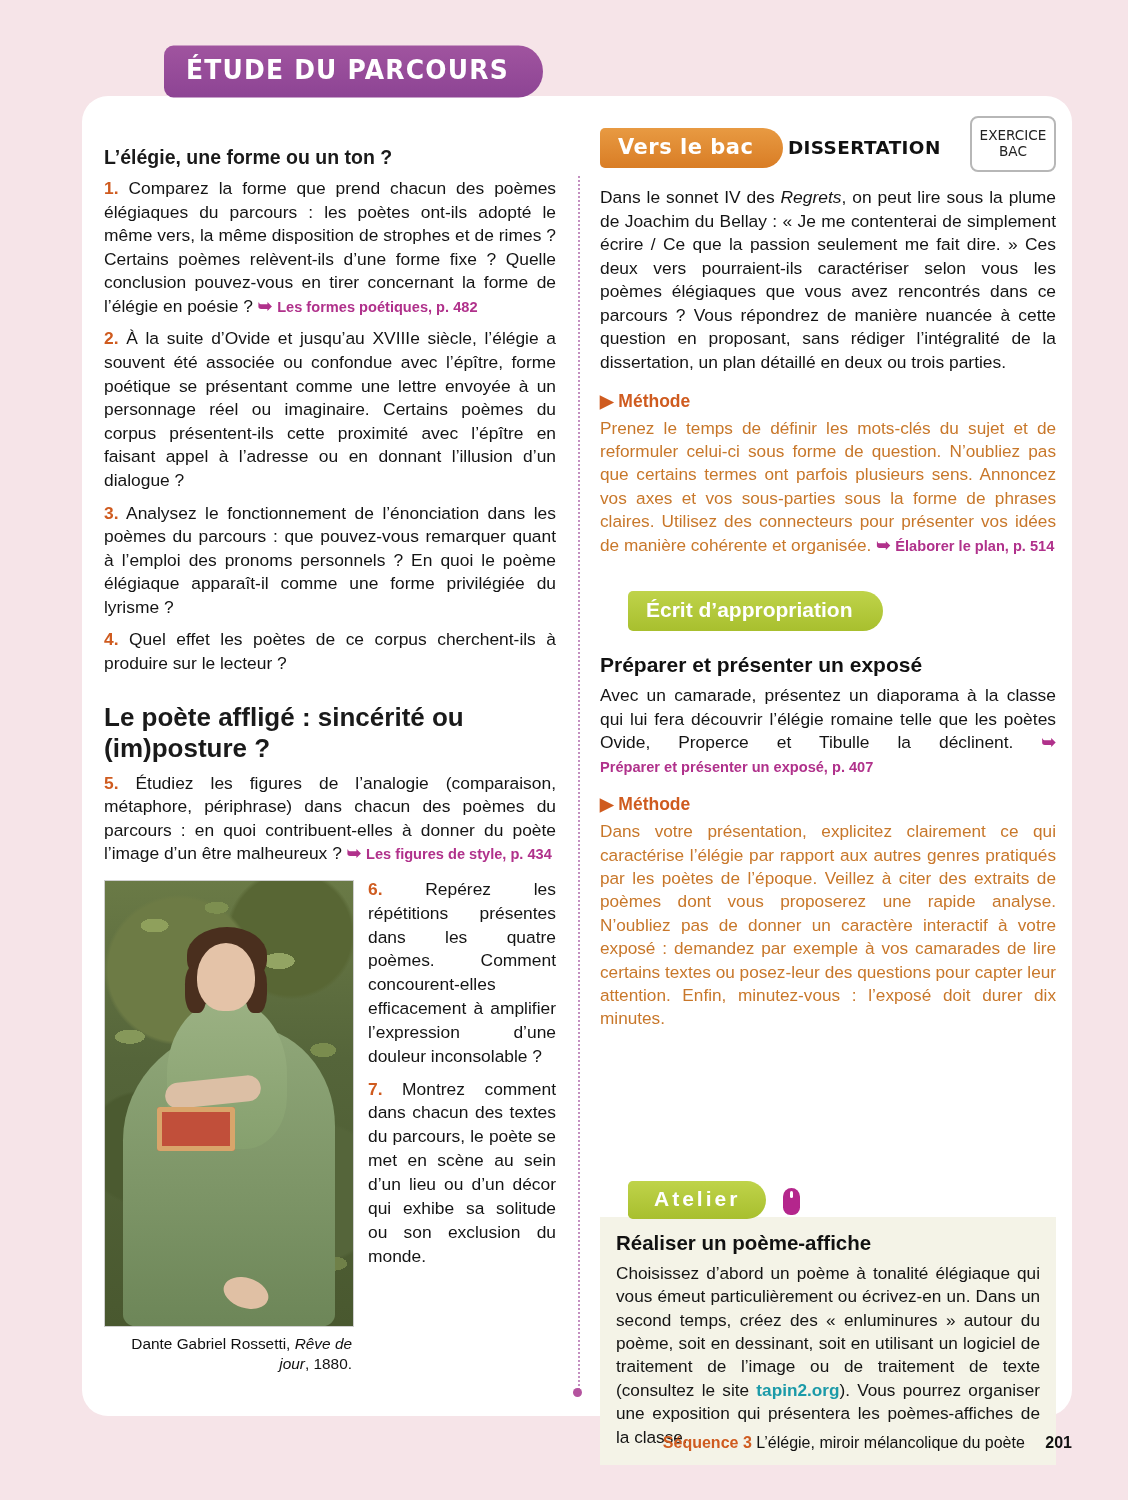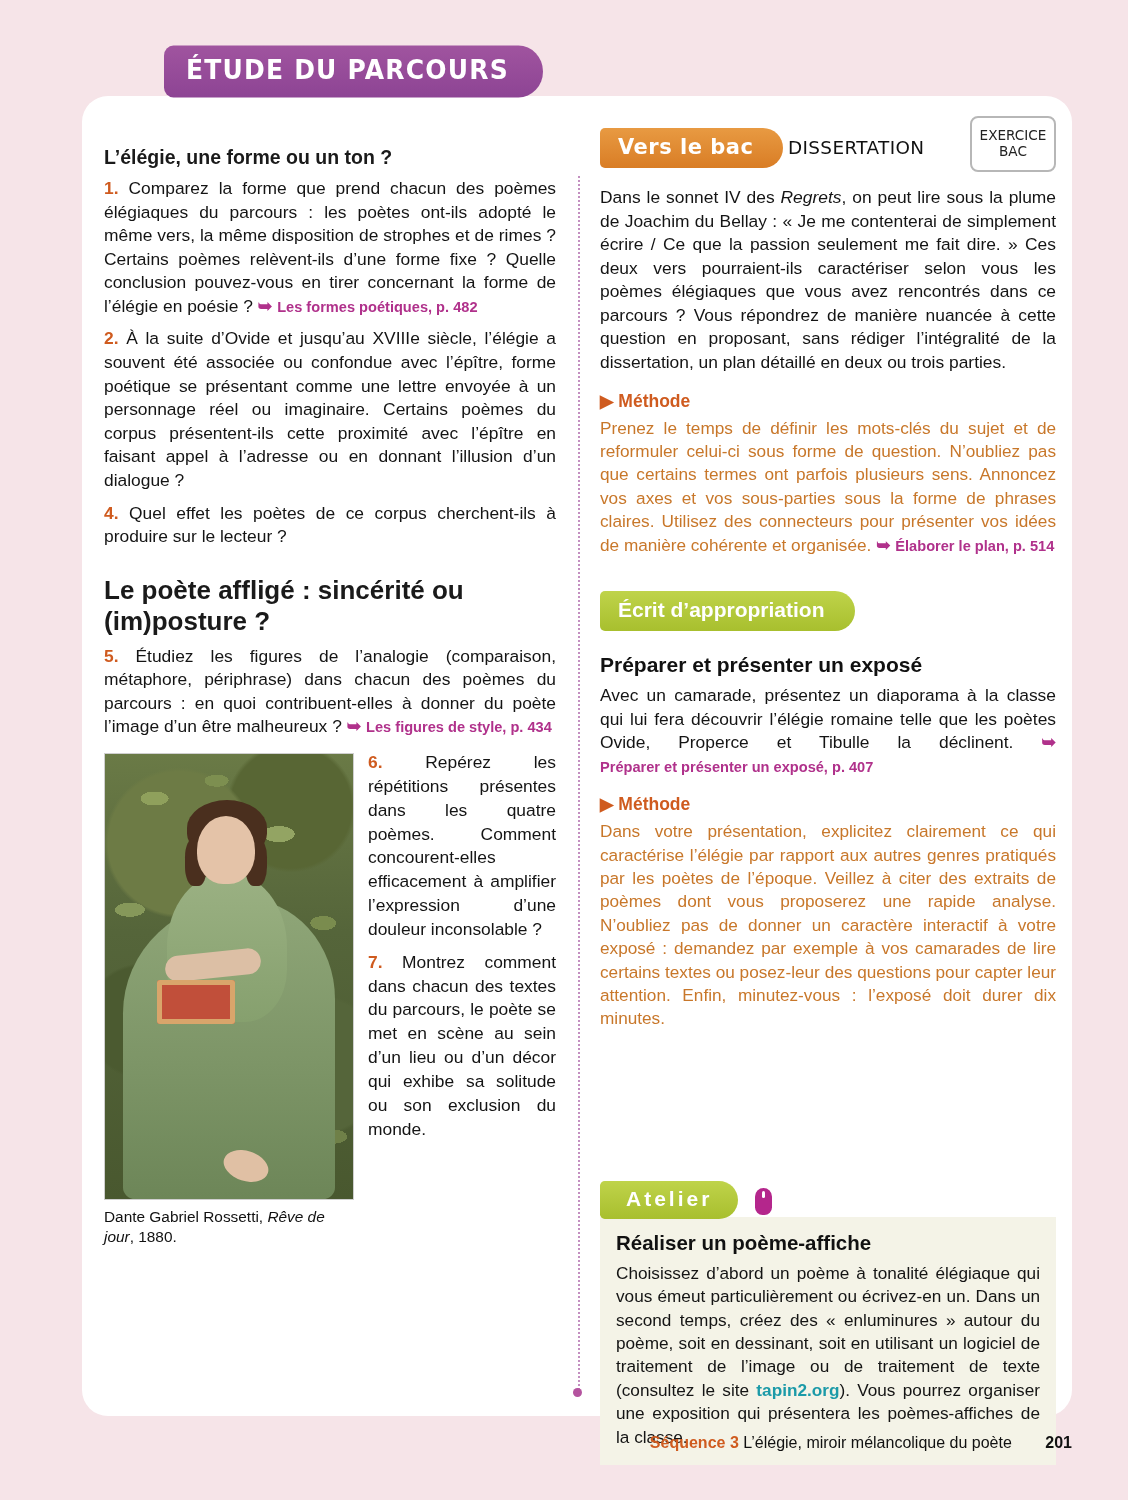--- a/index.html
+++ b/index.html
@@ -52,21 +52,21 @@
     display:inline-block;
     color:#fff;font-weight:bold;
     padding:7px 30px 9px 18px;
     border-radius:6px 22px 22px 6px;
     font-size:21px;
   }
   .pill-purple{background:#8d4a97;background:linear-gradient(180deg,#9a55a1,#83428f);}
   .pill-orange{background:#e08a33;background:linear-gradient(180deg,#e89a42,#d97d25);
     border-radius:6px 24px 24px 6px;font-family:"DejaVu Sans",sans-serif;letter-spacing:.5px;}
   .pill-green{background:#b4c93c;background:linear-gradient(180deg,#bfd34a,#a8bf2e);
-    border-radius:6px 24px 24px 6px;}
+    border-radius:6px 24px 24px 6px;margin-left:28px;}
 
   h2.q{
     color:#cf5b1f;
     font-size:21.5px;
     line-height:1.28;
     margin:20px 0 18px 0;
     font-weight:bold;
   }
   h3.sub{
     color:#1a1a1a;
@@ -92,21 +92,21 @@
     color:#b0318b;
     font-weight:bold;
     font-size:14.6px;
     white-space:nowrap;
   }
   .arrow{color:#b0318b;font-weight:bold;}
 
   
   .imgblock{position:relative;margin-top:12px;}
   .figure{
-    float:left;width:248px;margin:2px 16px 6px 0;
+    float:left;width:248px;margin:2px 16px 6px 0;text-align:right;
   }
   .painting{
     width:248px;height:445px;
     border:1px solid #cfcfcf;
     position:relative;overflow:hidden;
     background:#4e5c34;
   }
   .caption{
     font-size:15.4px;line-height:1.28;color:#111;margin-top:7px;
   }
@@ -128,21 +128,21 @@
     color:#c8772a;font-size:17.2px;line-height:1.36;text-align:justify;margin:0;
   }
   .methode-body .xref{color:#b0318b;}
   .bac-badge{
     position:absolute;right:0;top:-12px;width:86px;height:56px;
     border:2px solid #b7b7b7;border-radius:8px;background:#fff;
     text-align:center;font-size:13.6px;line-height:1.18;color:#222;
     padding-top:9px;box-sizing:border-box;font-family:"DejaVu Sans",sans-serif;
   }
   .dissert{
-    font-size:18.4px;font-weight:normal;color:#111;letter-spacing:.4px;
+    font-size:18.4px;font-weight:bold;color:#111;letter-spacing:.4px;
     font-family:"DejaVu Sans",sans-serif;
   }
   
   .atelier-wrap{position:relative;margin-top:150px;}
   .atelier-box{
     background:#f4f3e7;
     padding:14px 16px 16px 16px;
     margin-top:-2px;
   }
   .atelier-title{font-size:20.5px;font-weight:bold;color:#111;margin:0 0 7px 0;}
@@ -152,21 +152,21 @@
     display:inline-block;width:17px;height:27px;border-radius:9px 9px 8px 8px;
     background:#b4268c;vertical-align:middle;margin-left:12px;position:relative;
   }
   .mouse:after{content:"";position:absolute;left:7px;top:3px;width:3px;height:7px;background:#fff;border-radius:2px;}
   
   .footer{
     position:absolute;left:0;top:1434px;width:1072px;text-align:right;
     font-size:16px;color:#111;
   }
   .footer .seq{color:#cf5b1f;font-weight:bold;}
-  .footer .pg{font-weight:bold;margin-left:29px;}
+  .footer .pg{font-weight:bold;margin-left:16px;}
 
   
   .art-bg{position:absolute;inset:0;background:
      radial-gradient(circle at 30% 20%, #6d7b45 0 18%, transparent 19%),
      radial-gradient(circle at 75% 12%, #586634 0 14%, transparent 15%),
      radial-gradient(circle at 15% 60%, #4b5a30 0 16%, transparent 17%),
      radial-gradient(circle at 85% 70%, #55653a 0 18%, transparent 19%),
      linear-gradient(180deg,#6a7a46 0%,#55653a 40%,#49582f 100%);}
   .art-leaves{position:absolute;inset:0;
     background-image:
@@ -232,20 +232,21 @@
   <div class="col-left">
 
 
 
     <h3 class="sub">L’élégie, une forme ou un ton ?</h3>
 
     <p class="body"><span class="num">1.</span><span> Comparez la forme que prend chacun des poèmes élégiaques du parcours : les poètes ont-ils adopté le même vers, la même disposition de strophes et de rimes ? Certains poèmes relèvent-ils d’une forme fixe ? Quelle conclusion pouvez-vous en tirer concernant la forme de l’élégie en poésie ?</span> <span class="arrow">➥</span> <span class="xref">Les formes poétiques, p. 482</span></p>
 
     <p class="body"><span class="num">2.</span><span> À la suite d’Ovide et jusqu’au XVIIIe siècle, l’élégie a souvent été associée ou confondue avec l’épître, forme poétique se présentant comme une lettre envoyée à un personnage réel ou imaginaire. Certains poèmes du corpus présentent-ils cette proximité avec l’épître en faisant appel à l’adresse ou en donnant l’illusion d’un dialogue ?</span></p>
 
+    <p class="body"><span class="num">3.</span><span> Analysez le fonctionnement de l’énonciation dans les poèmes du parcours : que pouvez-vous remarquer quant à l’emploi des pronoms personnels ? En quoi le poème élégiaque apparaît-il comme une forme privilégiée du lyrisme ?</span></p>
 
     <p class="body"><span class="num">4.</span><span> Quel effet les poètes de ce corpus cherchent-ils à produire sur le lecteur ?</span></p>
 
     <h3 class="sub2">Le poète affligé : sincérité ou (im)posture ?</h3>
 
     <p class="body"><span class="num">5.</span><span> Étudiez les figures de l’analogie (comparaison, métaphore, périphrase) dans chacun des poèmes du parcours : en quoi contribuent-elles à donner du poète l’image d’un être malheureux ?</span> <span class="arrow">➥</span> <span class="xref">Les figures de style, p. 434</span></p>
 
     <div class="imgblock">
       <div class="figure">
         <div class="painting">

